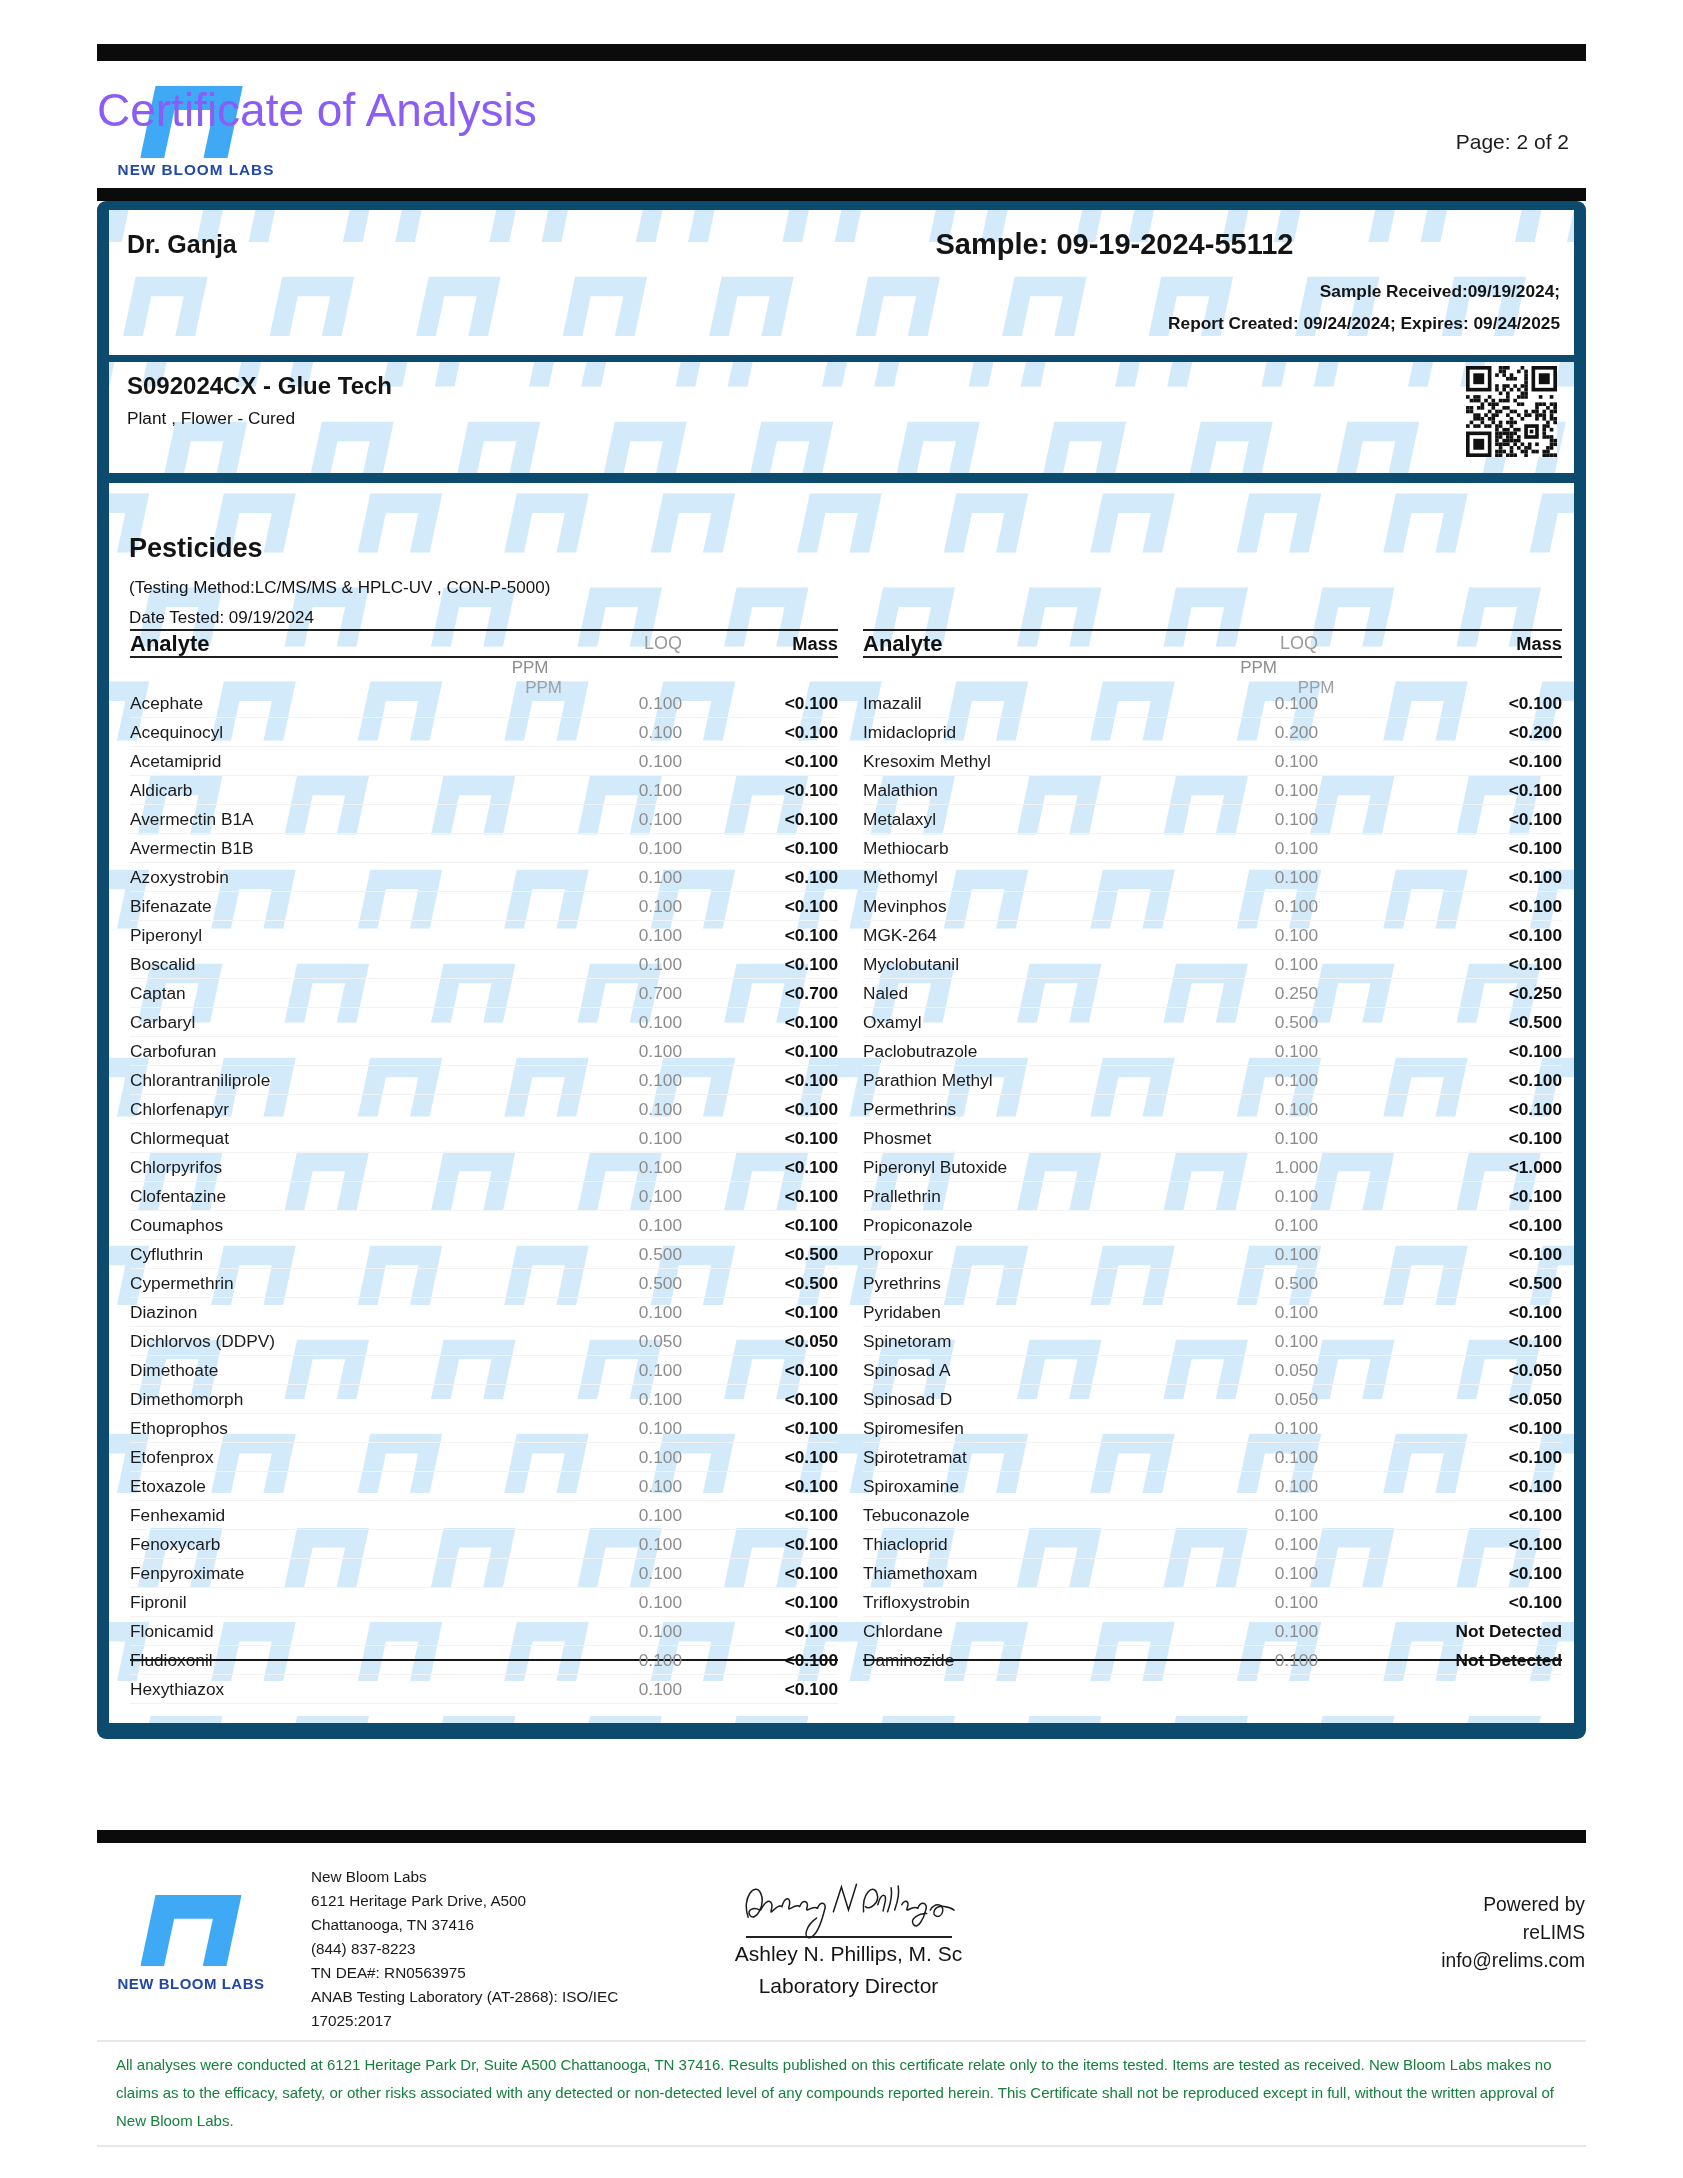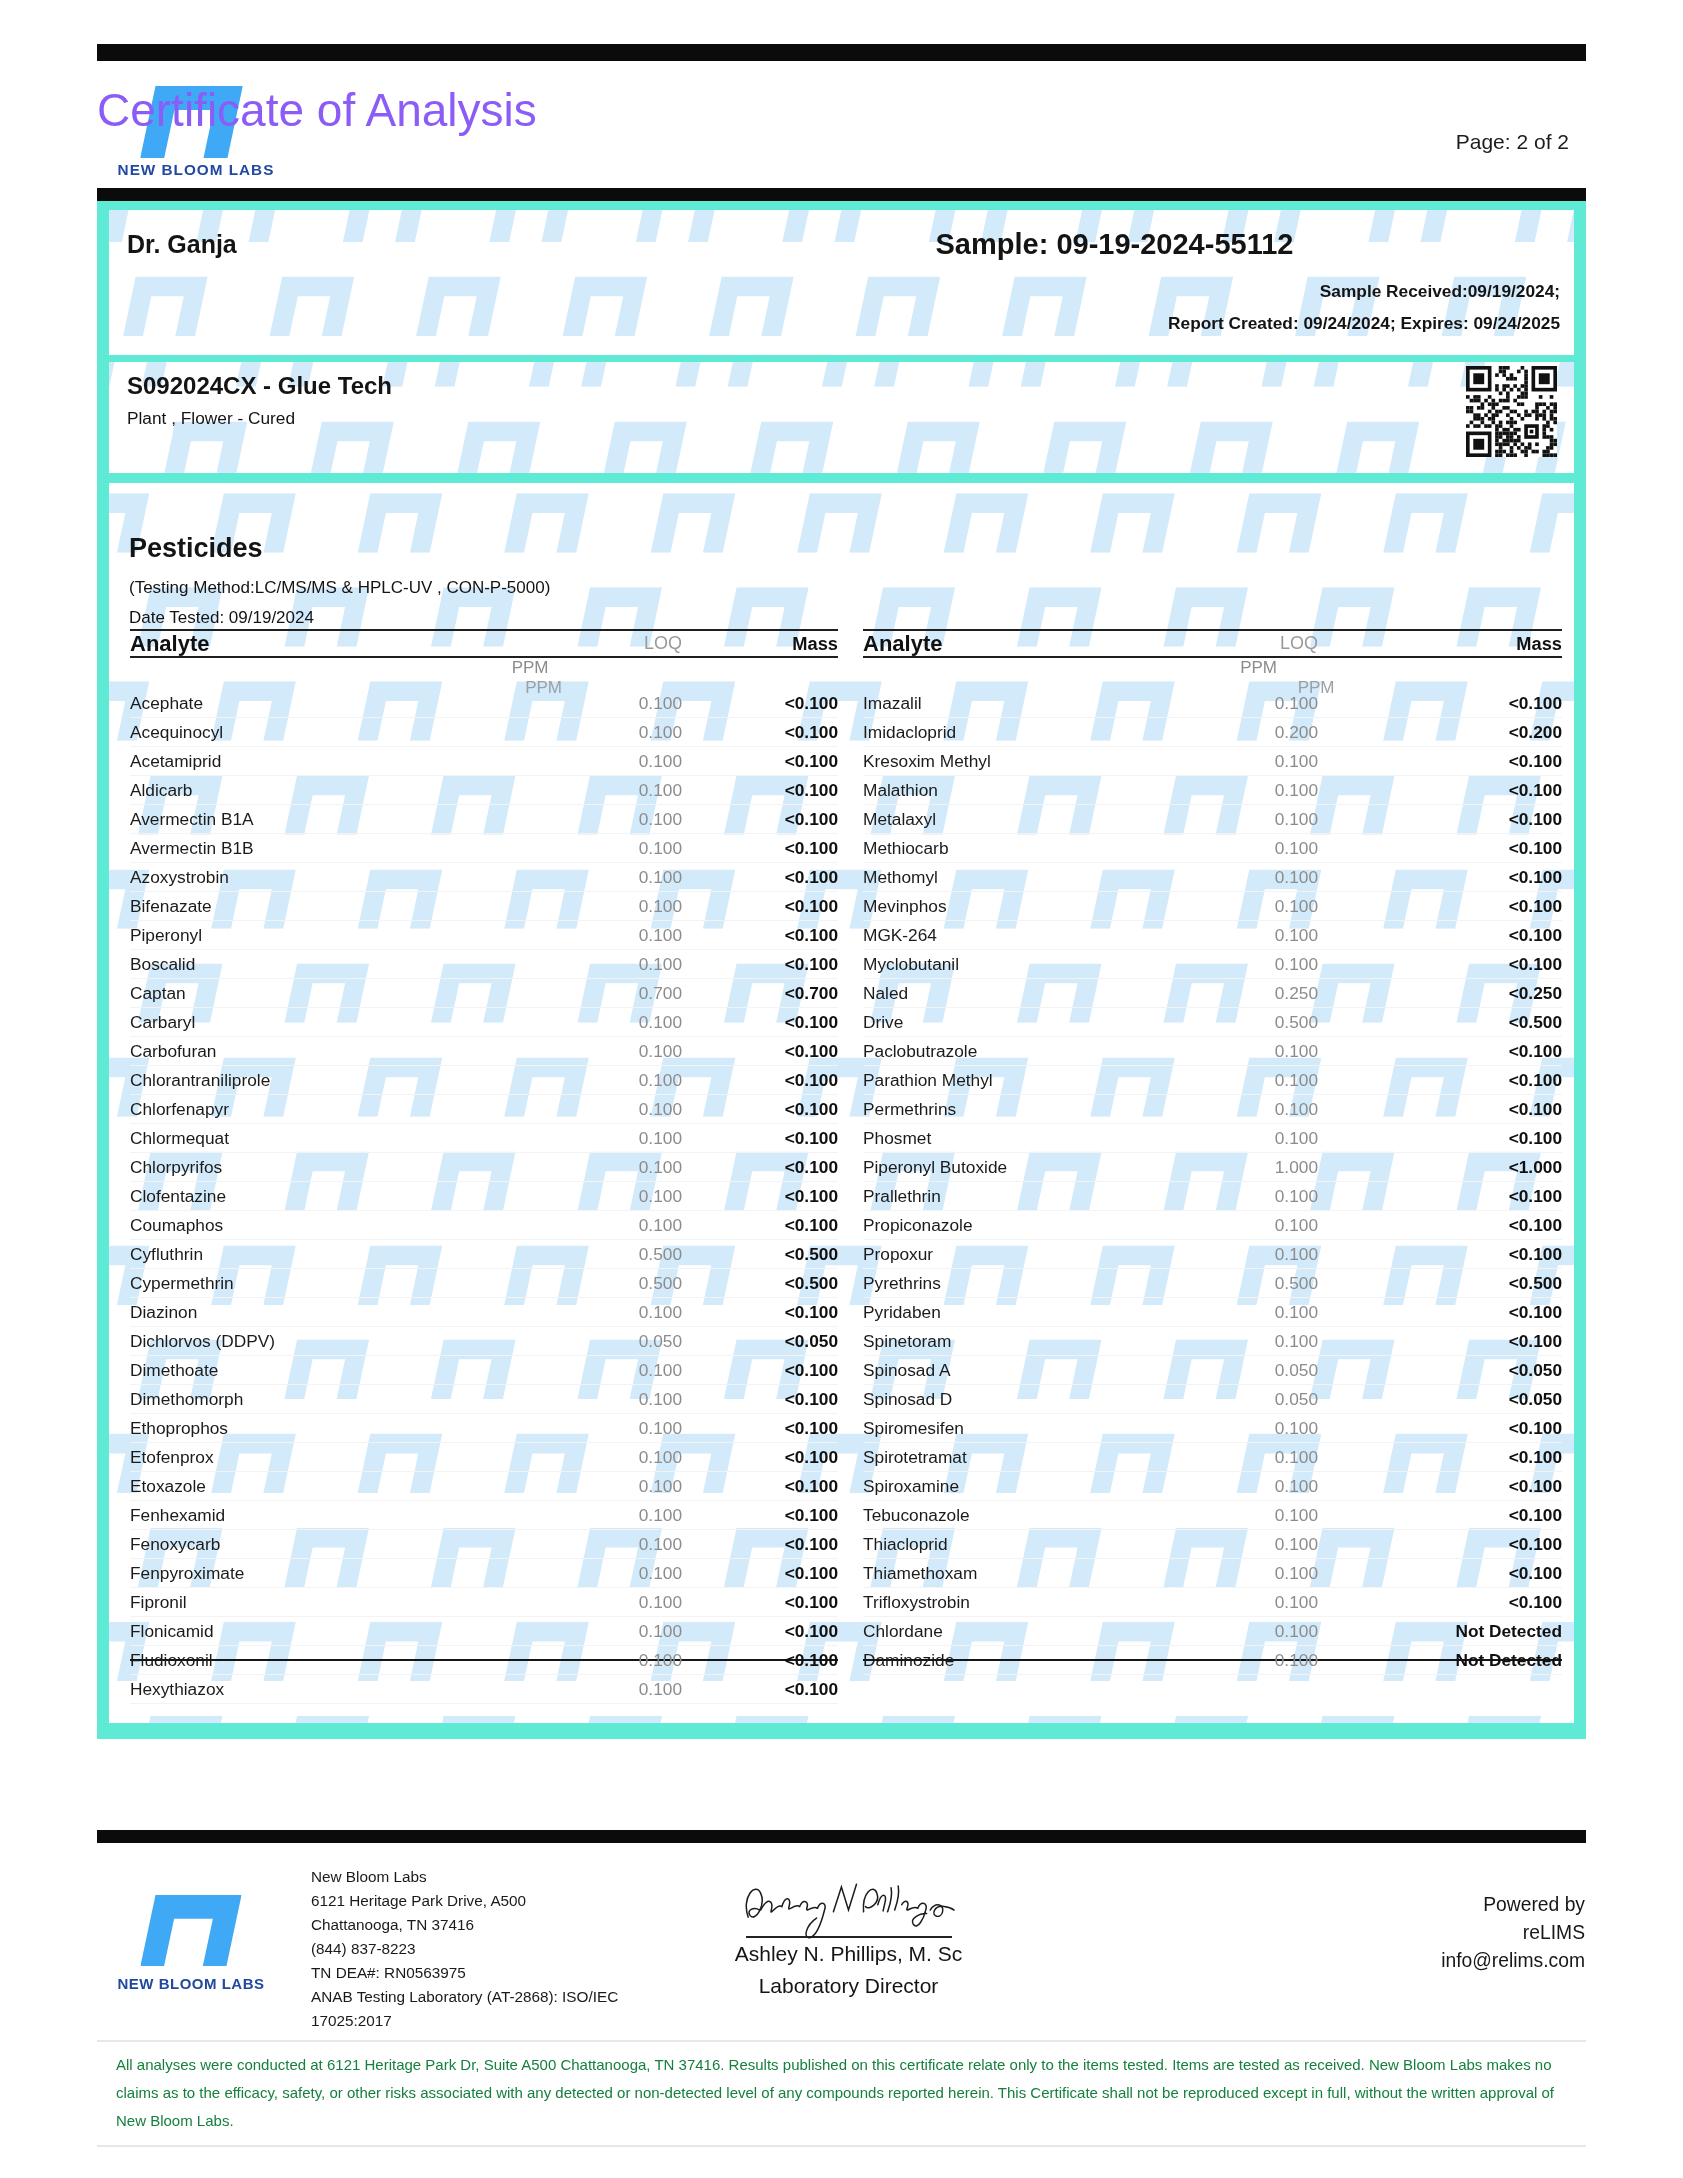--- a/index.html
+++ b/index.html
@@ -12,21 +12,21 @@
 
   
   #header-logo{position:absolute;left:136px;top:86px;width:111px;height:72px;}
   #header-logo-text{position:absolute;left:97px;top:161px;width:198px;text-align:center;
       font-size:15.3px;font-weight:bold;color:#2149a0;letter-spacing:1px;}
   #doc-title{position:absolute;left:97px;top:83px;width:1489px;text-align:left;
       font-size:46px;font-weight:400;color:#8b5cf6;}
   #page-label{position:absolute;left:97px;top:130px;width:1472px;text-align:right;font-size:21px;color:#1c1c1c;}
 
   
-  #grayzone{position:absolute;left:97px;top:201px;width:1489px;height:1538px;background:#5eead4;}
+  #grayzone{position:absolute;left:97px;top:201px;width:1489px;height:1538px;background:#0c4a6e;border-radius:9px;}
   .panel{position:absolute;left:12px;width:1465px;background:#fff;overflow:hidden;}
   #panel1{top:9px;height:145px;}
   #panel2{top:161px;height:111px;}
   #panel3{top:282px;height:1240px;}
   .panel .wm{position:absolute;left:0;top:0;z-index:0;}
   .panel .content{position:relative;z-index:1;}
 
   #client-name{position:absolute;left:18px;top:20px;font-size:25px;font-weight:bold;}
   #sample-label{position:absolute;right:14px;top:18px;font-size:29px;font-weight:bold;text-align:center;width:891px;}
   #sample-received{position:absolute;right:14px;top:71px;font-size:17.3px;font-weight:600;text-align:right;width:891px;}
@@ -810,21 +810,21 @@
                 <span class="c-a">Myclobutanil</span>
                 <span class="c-l">0.100</span>
                 <span class="c-m">&lt;0.100</span>
               </div>
               <div class="trow">
                 <span class="c-a">Naled</span>
                 <span class="c-l">0.250</span>
                 <span class="c-m">&lt;0.250</span>
               </div>
               <div class="trow">
-                <span class="c-a">Drive</span>
+                <span class="c-a">Oxamyl</span>
                 <span class="c-l">0.500</span>
                 <span class="c-m">&lt;0.500</span>
               </div>
               <div class="trow">
                 <span class="c-a">Paclobutrazole</span>
                 <span class="c-l">0.100</span>
                 <span class="c-m">&lt;0.100</span>
               </div>
               <div class="trow">
                 <span class="c-a">Parathion Methyl</span>

